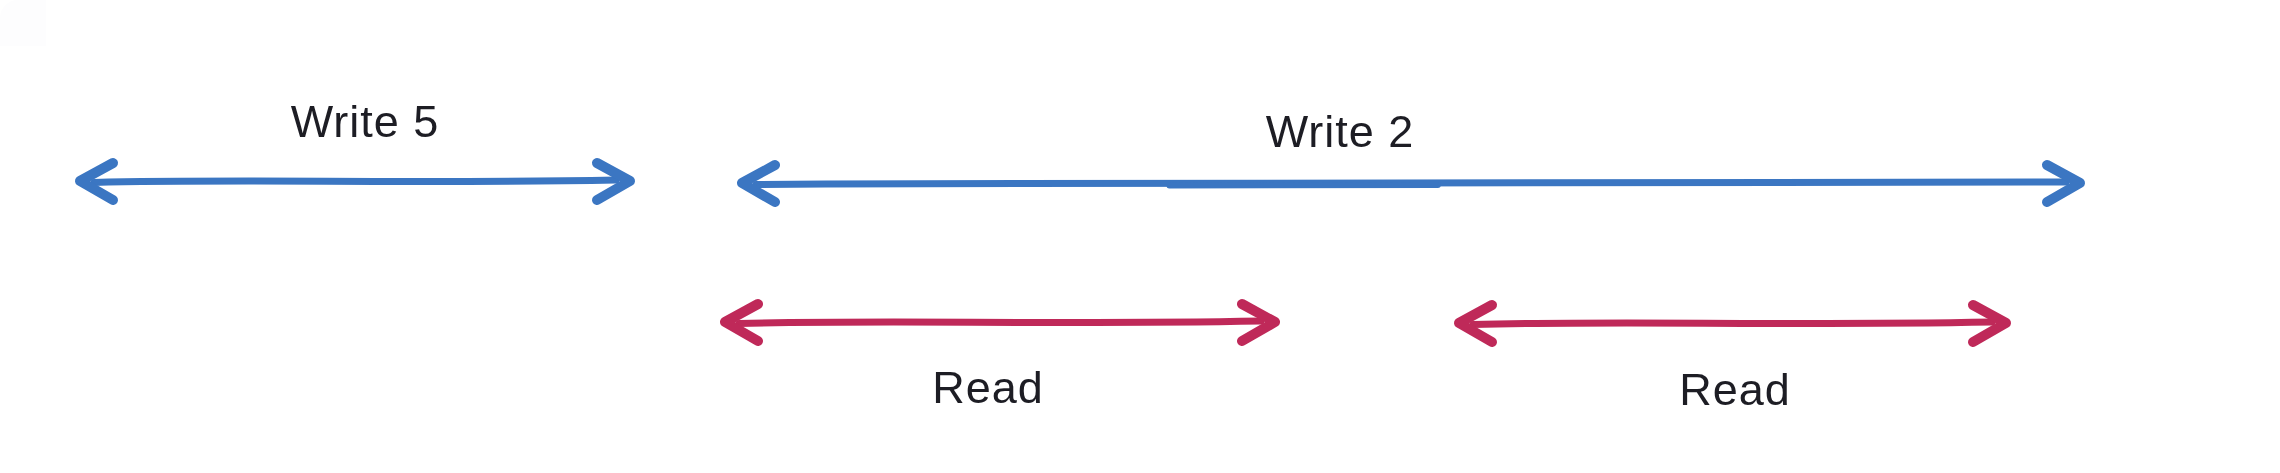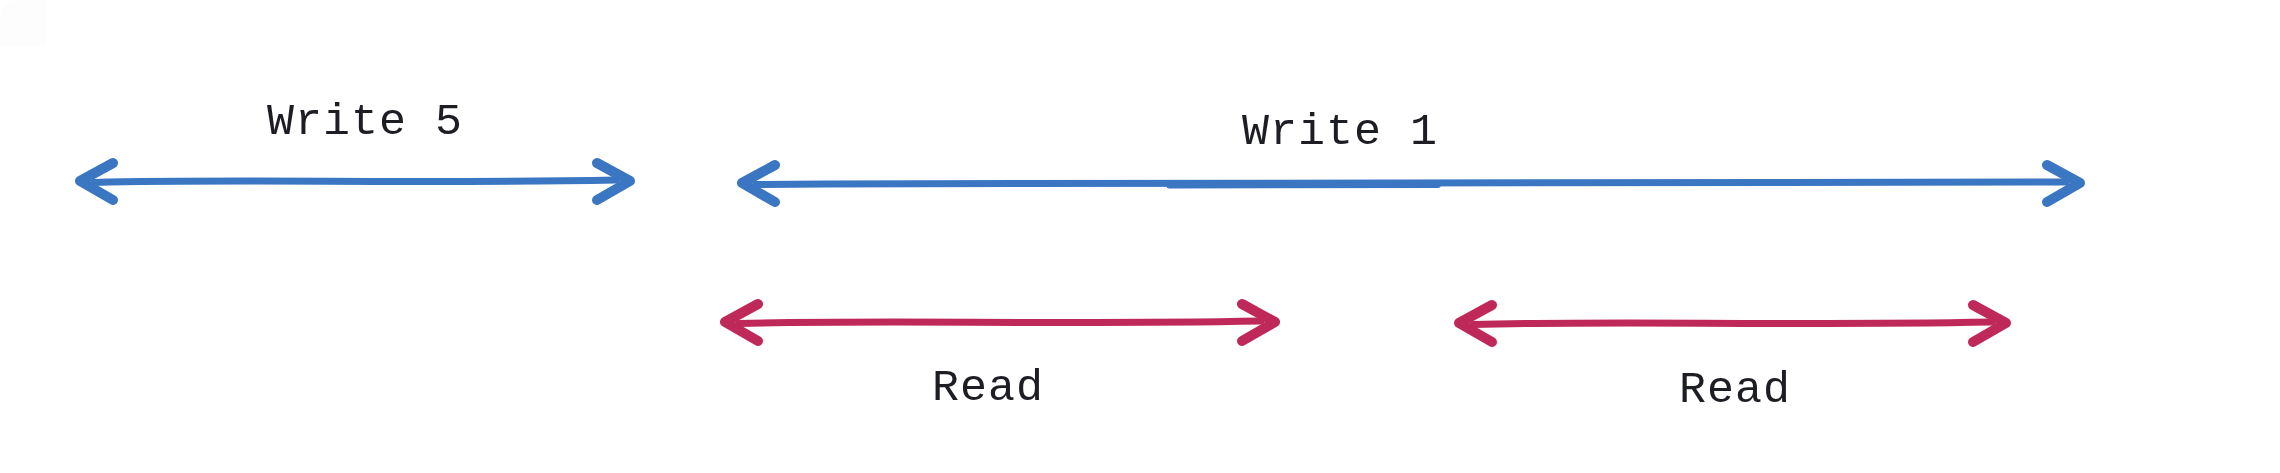--- a/index.html
+++ b/index.html
@@ -6,21 +6,21 @@
     margin: 0;
     padding: 0;
     background: #ffffff;
   }
   #canvas {
     position: relative;
     width: 2280px;
     height: 473px;
     background: #ffffff;
     overflow: hidden;
-    font-family: Liberation Mono, monospace;
+    font-family: Liberation Sans, sans-serif;
     border-radius: 18px;
   }
   #arrows-layer {
     position: absolute;
     left: 0;
     top: 0;
     width: 2280px;
     height: 473px;
     display: block;
   }
@@ -65,16 +65,16 @@
         <path d="M 1242 304 L 1275 322 L 1242 341" stroke="#bf2959" stroke-width="10" fill="none" stroke-linecap="round" stroke-linejoin="round"></path>
       </g>
       <g>
         <path d="M 1473 324.5 C 1622.3 320.5, 1776.58 326, 1992 322" stroke="#bf2959" stroke-width="7" fill="none" stroke-linecap="round" stroke-linejoin="round"></path>
         <path d="M 1492 305 L 1459 323 L 1492 342" stroke="#bf2959" stroke-width="10" fill="none" stroke-linecap="round" stroke-linejoin="round"></path>
         <path d="M 1973 305 L 2006 323 L 1973 342" stroke="#bf2959" stroke-width="10" fill="none" stroke-linecap="round" stroke-linejoin="round"></path>
       </g>
     </svg>
 
   <span class="label" style="left: 365px; top: 122px; color: rgb(29, 29, 36);">Write 5</span>
-  <span class="label" style="left: 1340px; top: 132px; color: rgb(29, 29, 36);">Write 1</span>
+  <span class="label" style="left: 1340px; top: 132px; color: rgb(29, 29, 36);">Write 2</span>
   <span class="label" style="left: 988px; top: 388px; color: rgb(29, 29, 36);">Read</span>
   <span class="label" style="left: 1735px; top: 390px; color: rgb(29, 29, 36);">Read</span>
 </div>
 
 </body></html>

